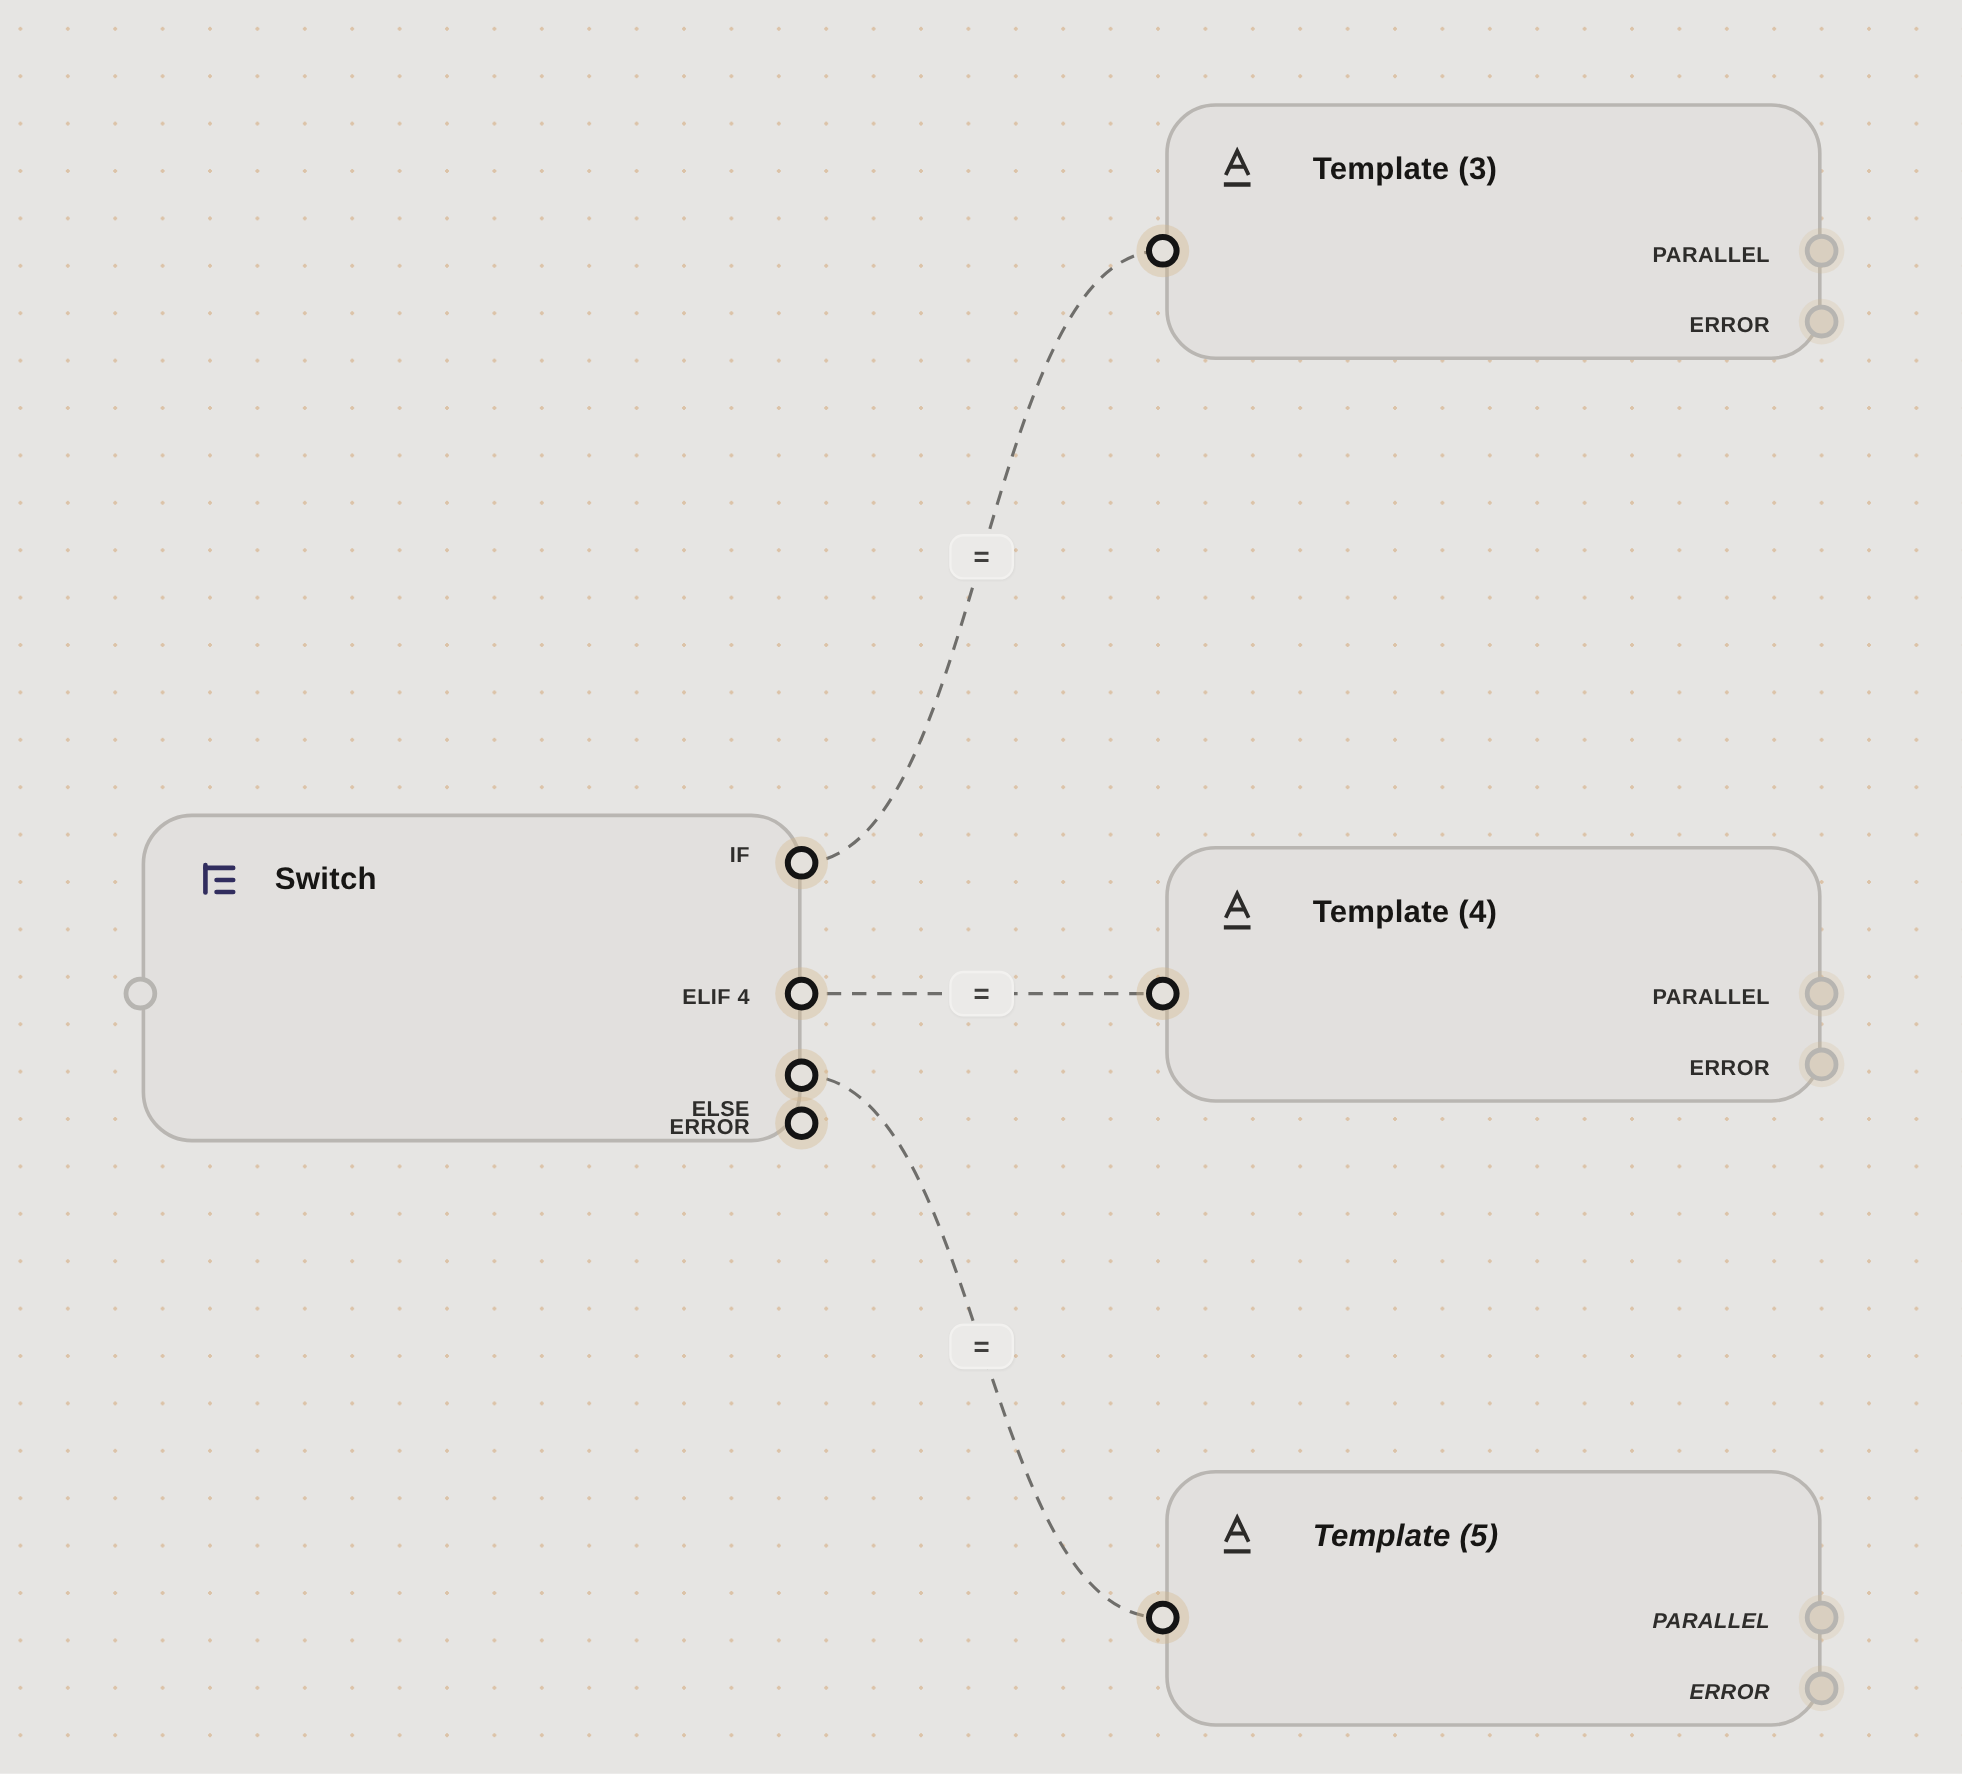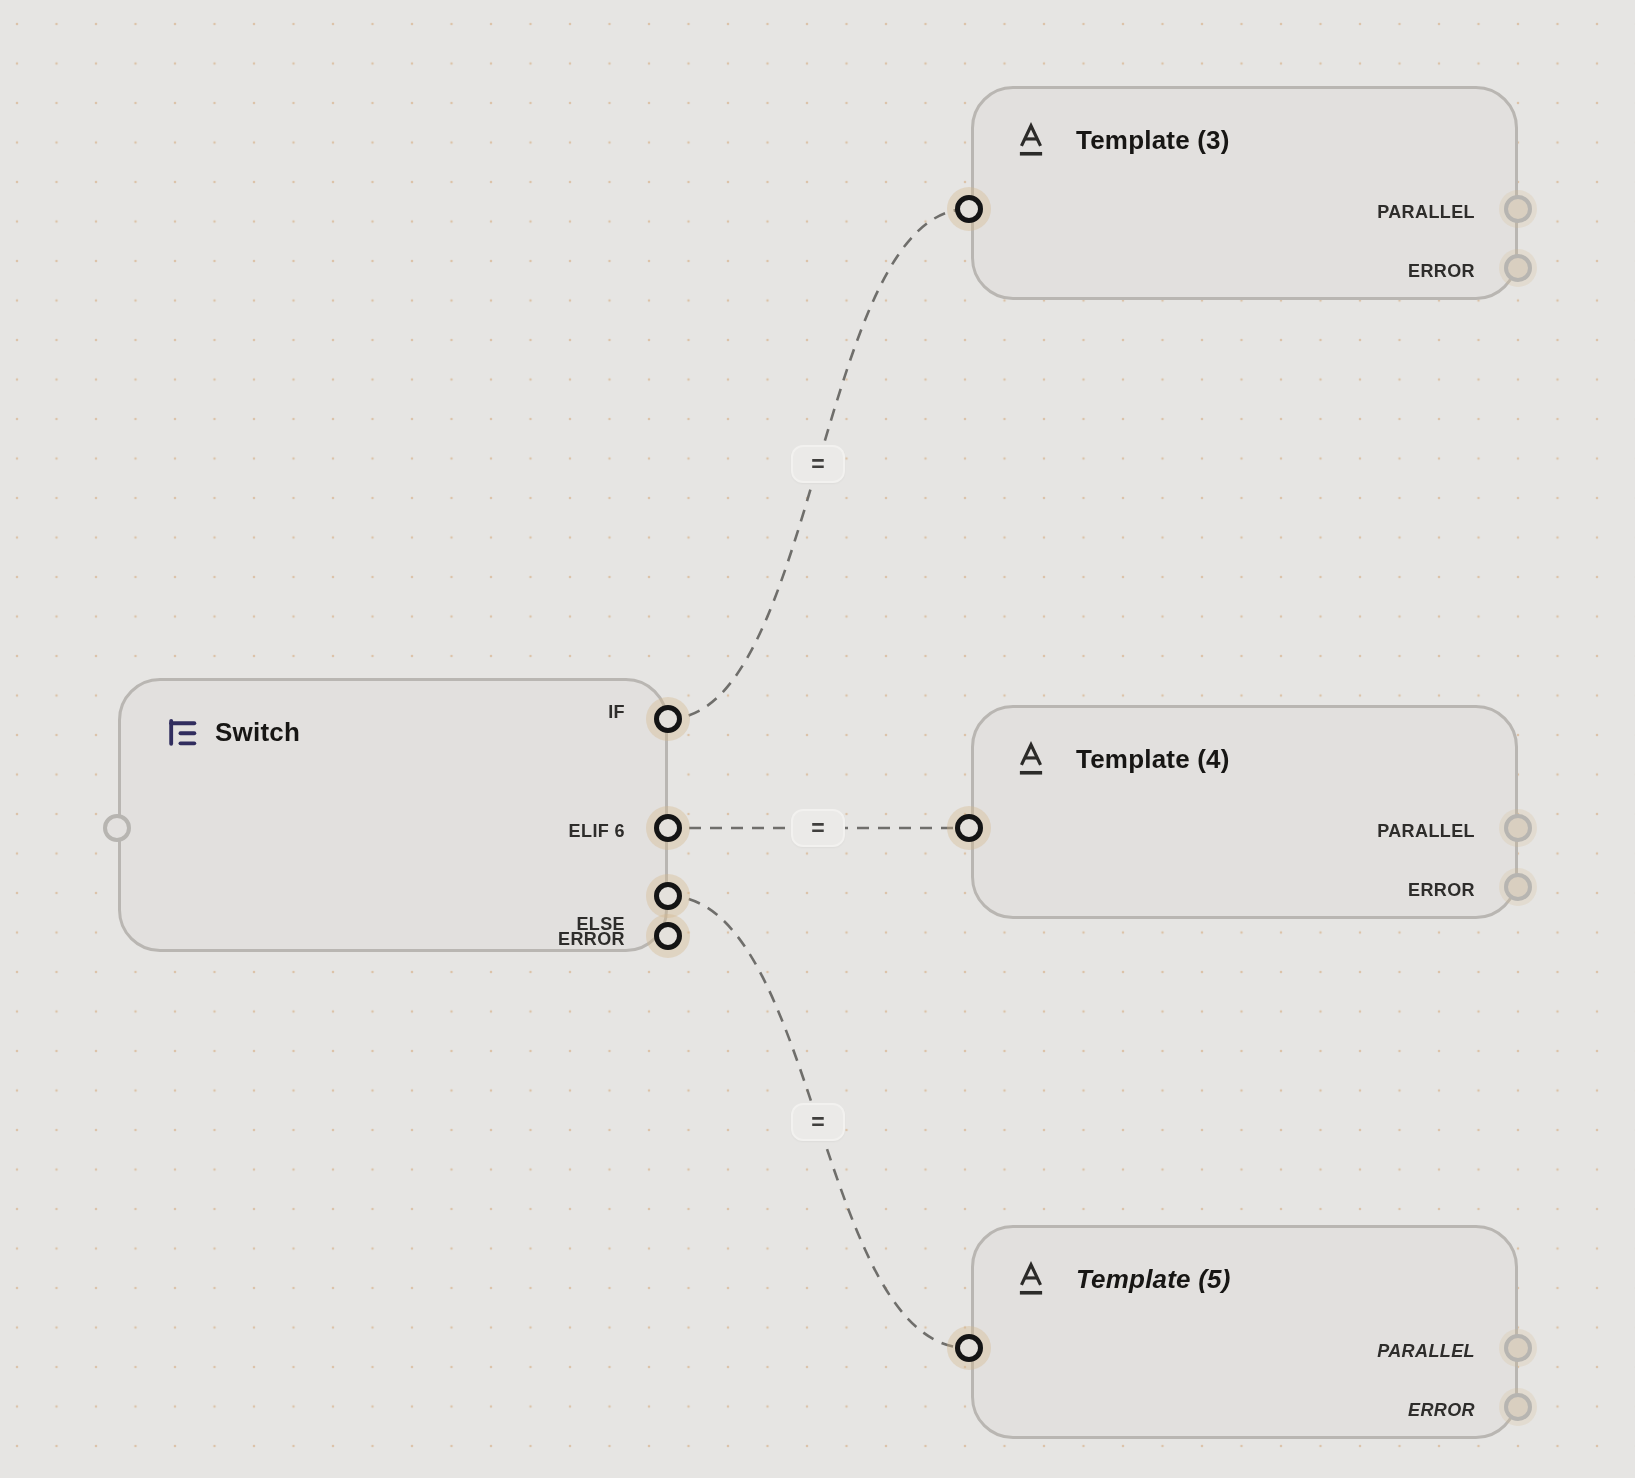--- a/index.html
+++ b/index.html
@@ -44,22 +44,22 @@
   .node-t4 { top: 705px; text-align: right; }
   .node-t5 { top: 1225px; font-style: italic; }
 
   .node-header {
     position: absolute;
     left: 0; top: 29px;
     display: flex;
     align-items: center;
     height: 44px;
   }
-  .node-switch .node-header   { padding-left: 44px; gap: 18px; }
-  .node-template .node-header { padding-left: 40px; gap: 28px; }
+  .node-switch .node-header   { padding-left: 44px; gap: 32px; }
+  .node-template .node-header { padding-left: 40px; gap: 46px; }
 
   .node-title {
     font-size: 26px;
     font-weight: 700;
     color: #171614;
     letter-spacing: 0.2px;
     white-space: nowrap;
   }
   .icon { display: inline-flex; align-items: center; justify-content: center; }
 
@@ -137,21 +137,21 @@
             <path d="M5.8 4.5 L5.8 26"></path>
             <path d="M5.8 6.8 L27.5 6.8"></path>
             <path d="M14.5 16.2 L27.5 16.2"></path>
             <path d="M14.5 25.6 L27.5 25.6"></path>
           </g>
         </svg>
       </span>
       <span class="node-title">Switch</span>
     </div>
     <span class="port-label pl-if">IF</span>
-    <span class="port-label pl-elif">ELIF 6</span>
+    <span class="port-label pl-elif">ELIF 4</span>
     <span class="port-label pl-else">ELSE</span>
     <span class="port-label pl-swerr">ERROR</span>
   </section>
 
   <section class="node node-template node-t3">
     <div class="node-header">
       <span class="icon">
         <svg width="34" height="36" viewBox="0 0 32 34">
           <g stroke="#2c2b29" fill="none" stroke-width="3">
             <path d="M7 22.5 L16 3.5 L25 22.5"></path>

